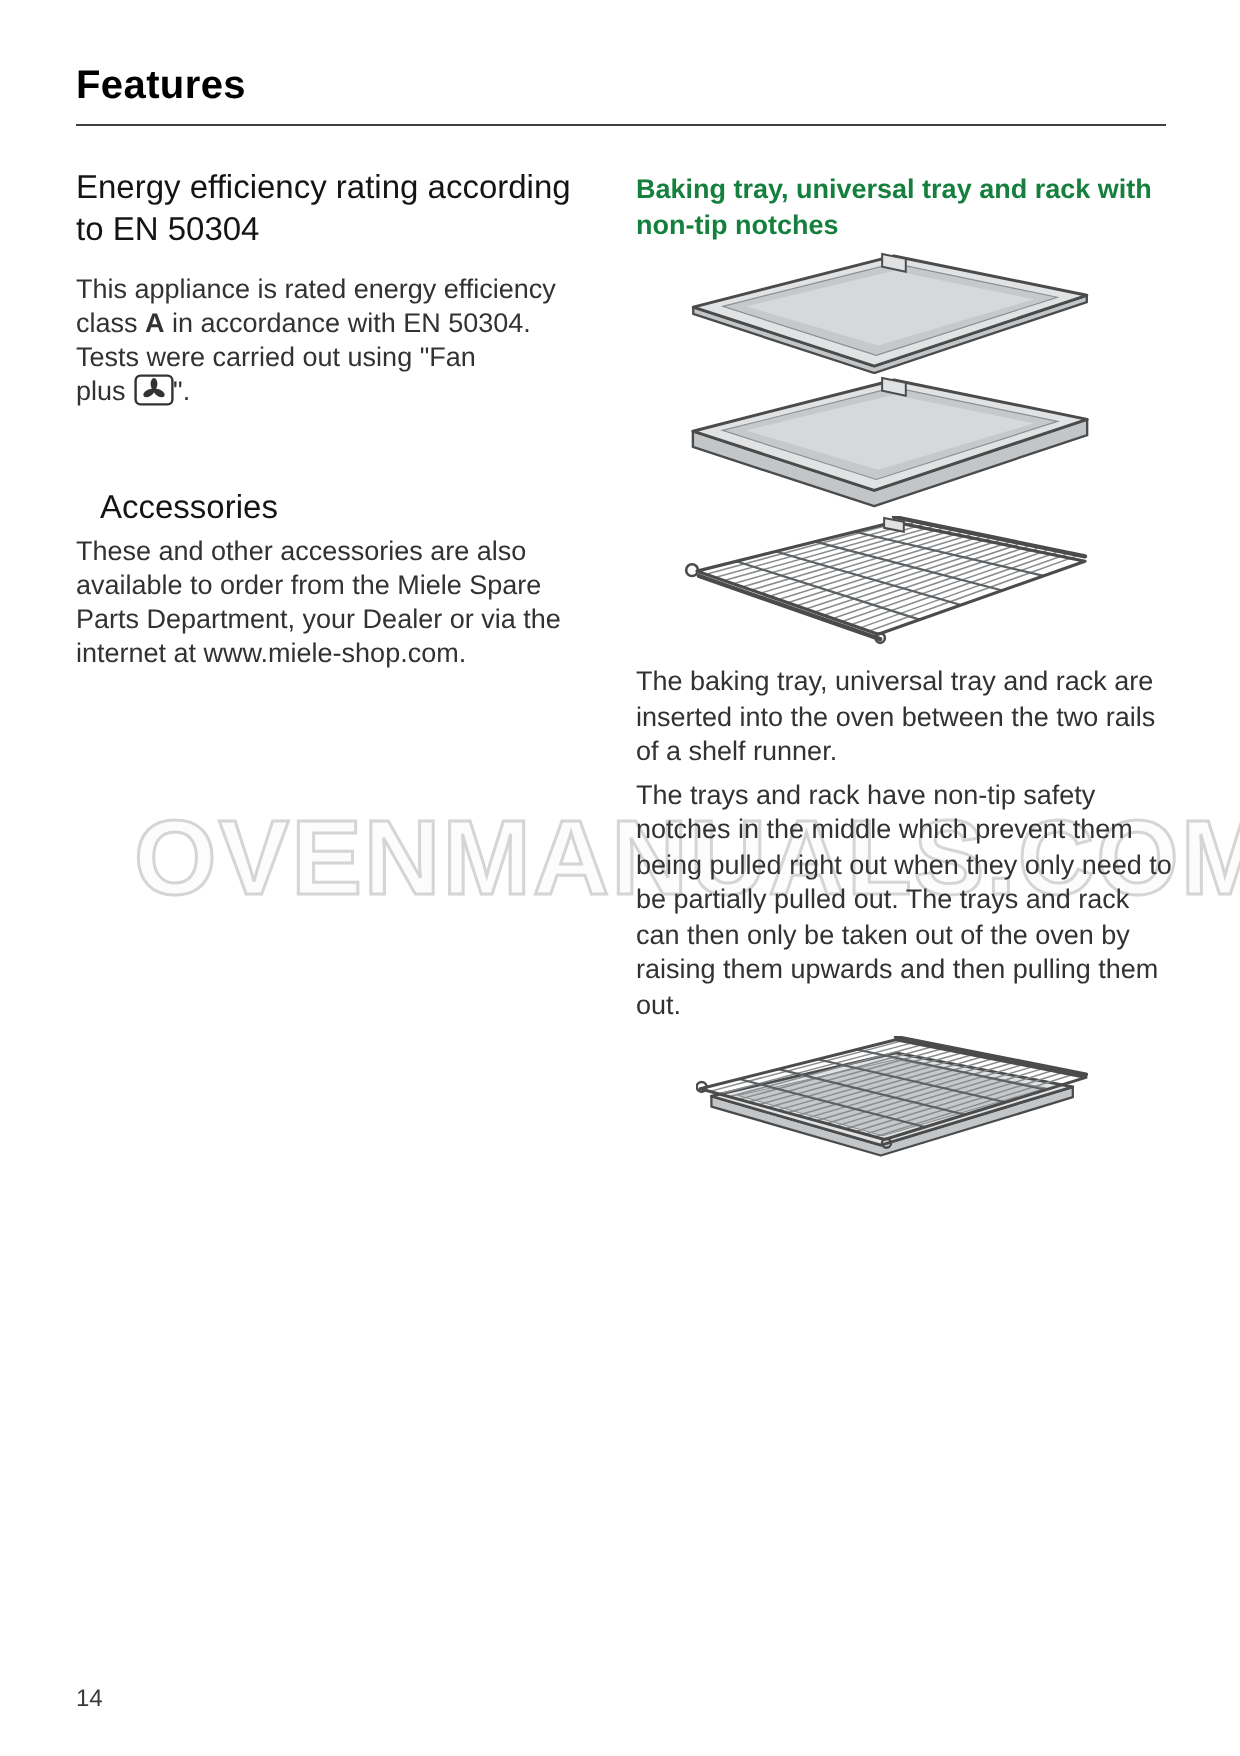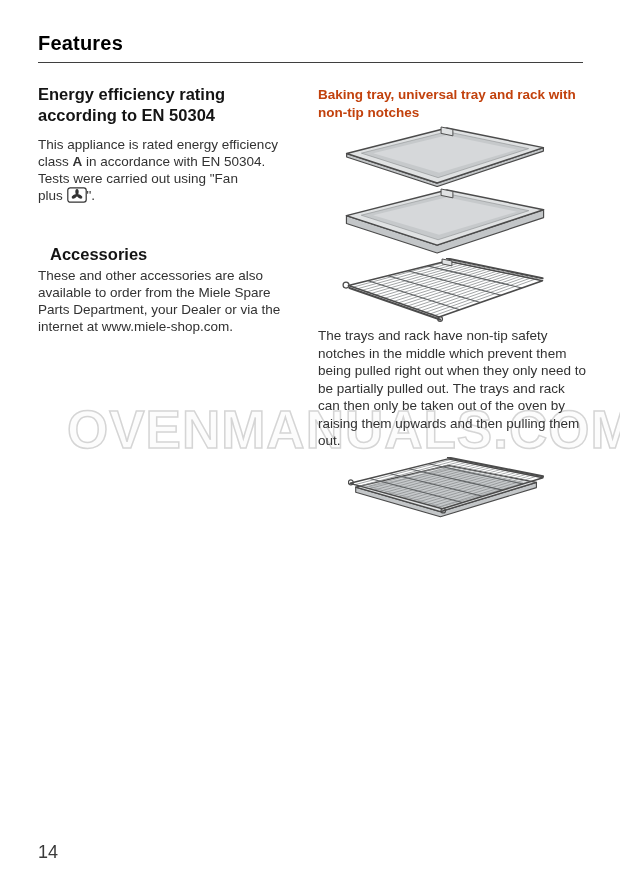--- a/index.html
+++ b/index.html
@@ -15,32 +15,32 @@
     user-select:none;
   }
   .title{
     position:absolute;left:38px;top:32px;margin:0;z-index:1;
     font-size:20px;font-weight:bold;color:#000000;letter-spacing:0.2px;
   }
   .rule{position:absolute;left:38px;top:62px;width:545px;height:1px;background:#3f3f3f;z-index:1;}
   .col{position:absolute;top:84px;z-index:1;}
   .col-left{left:38px;width:258px;}
   .col-right{left:318px;width:272px;}
-  .h2{font-size:16.5px;line-height:21px;font-weight:bold;color:#141414;margin:0;}
+  .h2{font-size:16.5px;line-height:21px;font-weight:normal;color:#141414;margin:0;}
   .h2.acc{margin-top:40px;margin-left:12px;}
-  .h3{font-size:13.5px;line-height:18px;font-weight:bold;color:#c2410c;margin:2px 0 0;}
+  .h3{font-size:13.5px;line-height:18px;font-weight:bold;color:#15803d;margin:2px 0 0;}
   .body-p{font-size:13.5px;line-height:17px;margin:10px 0 0;}
   .body-p.tight{margin-top:12px;}
   .rbody{font-size:13.5px;line-height:17.5px;margin:9px 0 0;}
   .rbody.gap{margin-top:4px;}
   .figstack{margin:4px 0 0 22px;width:214px;}
   .figstack svg{display:block;margin-bottom:1px;}
   .fig2{margin:7px 0 2px 30px;width:200px;}
   .fig2 svg{display:block;}
-  .pagenum{position:absolute;left:38px;top:842px;font-size:18px;color:#3a3a3a;z-index:1;text-align:right;}
+  .pagenum{position:absolute;left:38px;top:842px;font-size:12px;color:#3a3a3a;z-index:1;text-align:right;}
   .fan-box{display:inline-block;vertical-align:-3px;}
   
   .outline{fill:none;stroke:#4b4b4b;stroke-width:1.6;stroke-linejoin:round;}
   .rim{fill:#e0e2e3;stroke:#4b4b4b;stroke-width:1.5;stroke-linejoin:round;}
   .depth{fill:#c3c6c8;stroke:#4b4b4b;stroke-width:1.2;stroke-linejoin:round;}
   .band{fill:#c6c9cb;stroke:#8b8e90;stroke-width:0.6;}
   .floor{fill:#d6d8da;stroke:none;}
   .notch{fill:#e0e2e3;stroke:#4b4b4b;stroke-width:1;}
   .wires line{stroke:#898c8e;stroke-width:0.8;}
   .cross line{stroke:#5d6062;stroke-width:1.1;}
@@ -129,20 +129,21 @@
           </g>
         <polygon class="outline" points="6,28 106,3 203,23 98,60"></polygon>
         <path class="rail" d="M106,0.5 L203,20.5"></path>
         <path class="rail" d="M7,30.5 L99,62.5" stroke-width="1.8"></path>
         <circle class="hook" cx="3.5" cy="27.5" r="3"></circle>
         <circle class="hook" cx="99" cy="62" r="2.4"></circle>
         <polygon class="notch" points="101,1 111,3 111,8 101,6"></polygon>
       </svg>
     </div>
 
+    <p class="rbody">The baking tray, universal tray and rack are inserted into the oven between the two rails of a shelf runner.</p>
     <p class="rbody gap">The trays and rack have non-tip safety notches in the middle which prevent them being pulled right out when they only need to be partially pulled out. The trays and rack can then only be taken out of the oven by raising them upwards and then pulling them out.</p>
 
     <div class="fig2">
       <svg width="198" height="64" viewBox="0 0 210 68">
         <polygon class="depth" points="8,32 98,58 200,27 200,32.5 98,63.5 8,37.5"></polygon>
         <polygon class="rim" points="8,32 106,9 200,27 98,58"></polygon>
         <polygon class="band" points="22,31.6 106,12.5 186,27.7 99,53"></polygon>
         <g class="wires">
             <line x1="111.32" y1="2.05" x2="7.16" y2="29.42"></line>
             <line x1="116.63" y1="3.11" x2="12.32" y2="30.84"></line>

